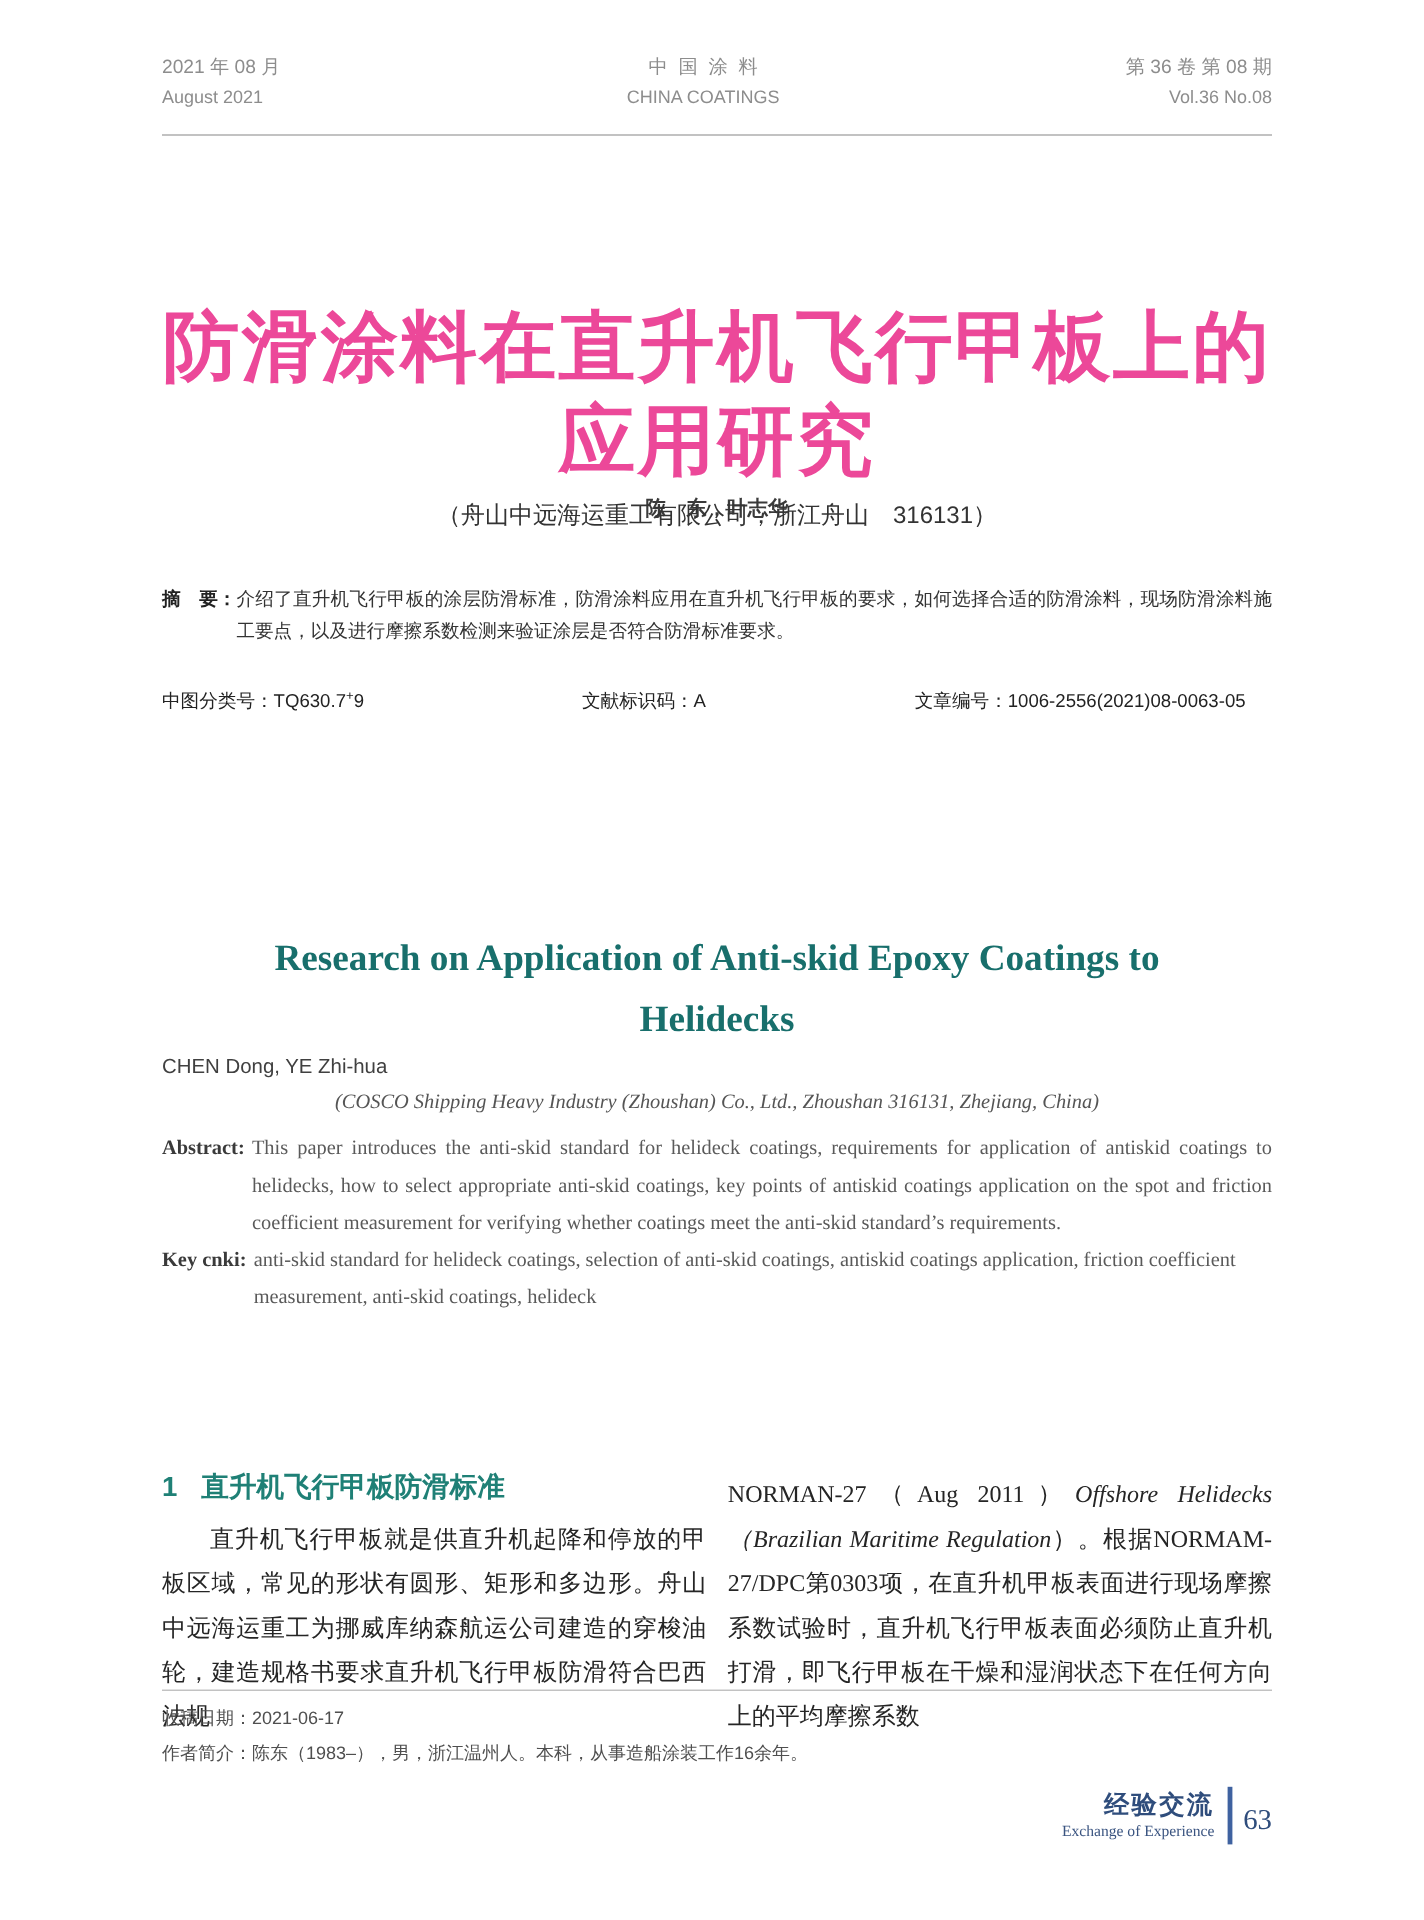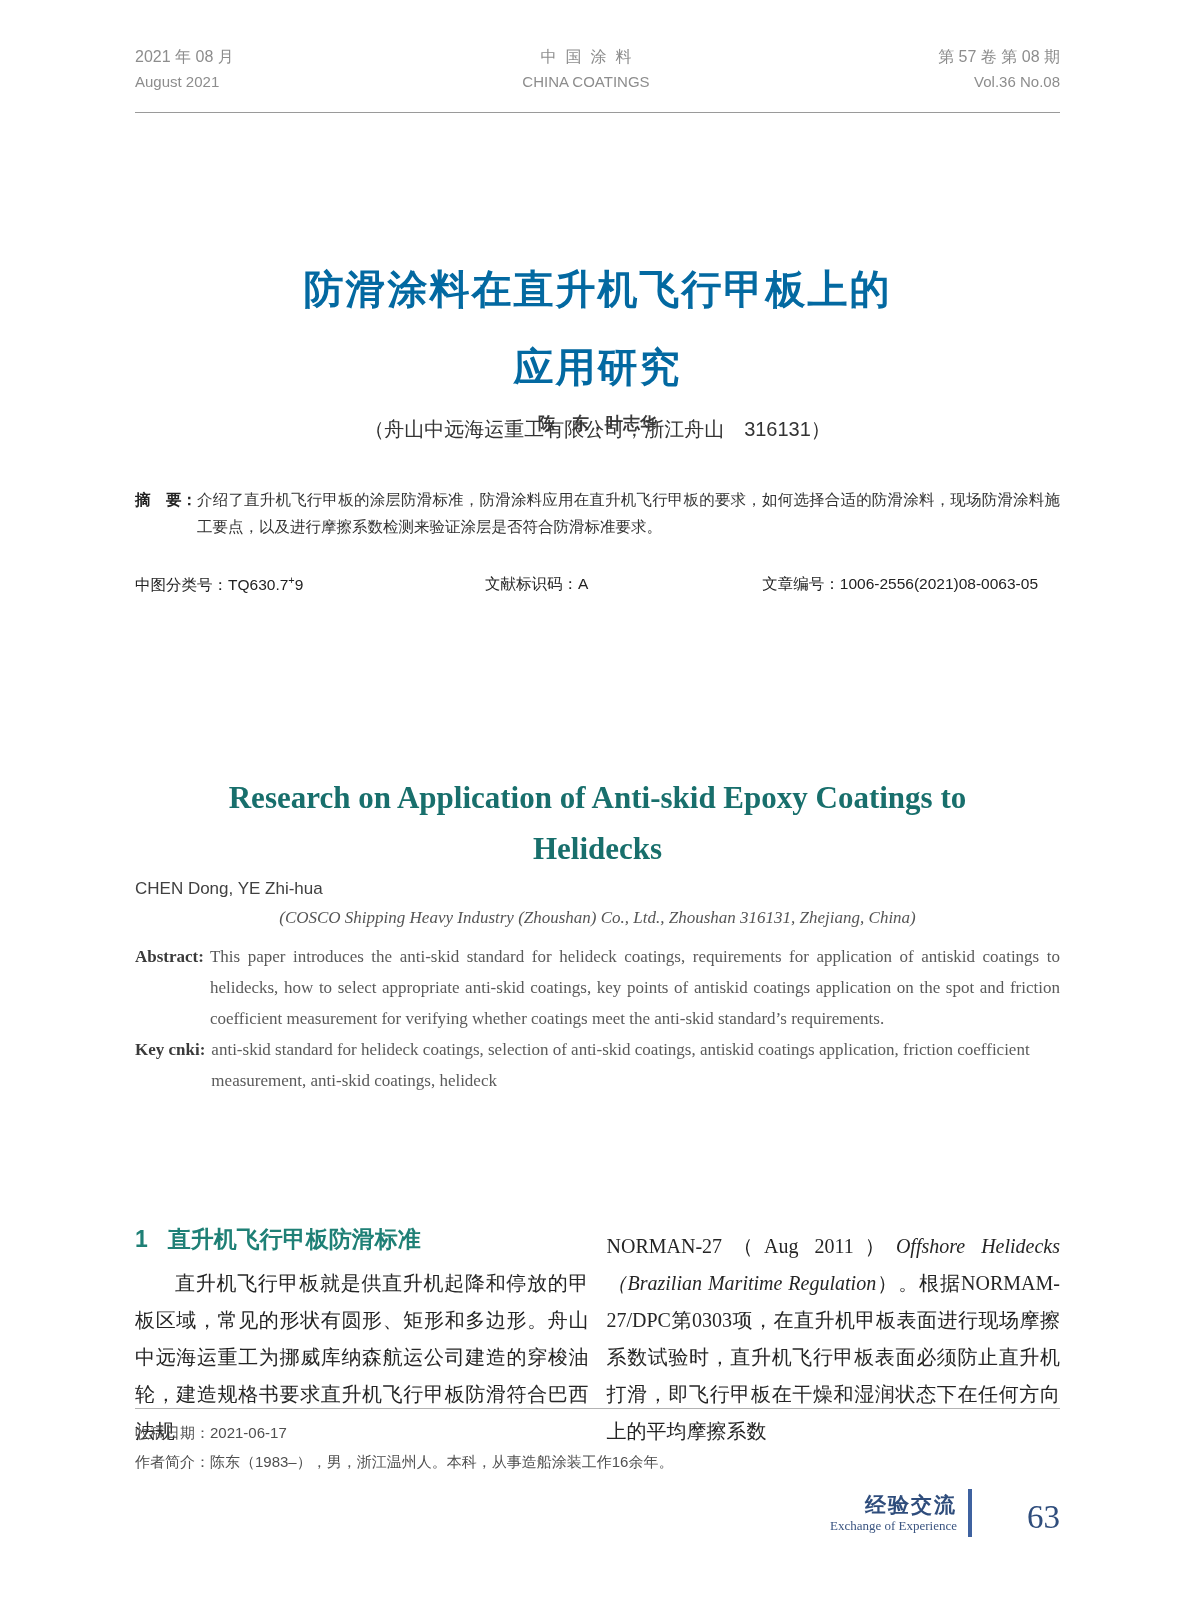--- a/index.html
+++ b/index.html
@@ -14,22 +14,22 @@
   
   .hdr { top:44px; display:flex; justify-content:space-between; color:#8d8d8d; }
   .hdr .col { line-height:26px; font-size:16px; }
   .hdr .col .en { font-size:15px; line-height:24px; }
   .hdr .center { text-align:center; }
   .hdr .center .zh { letter-spacing:9px; padding-left:9px; }
   .hdr .right { text-align:right; }
   .hdr-rule { top:112px; border-top:1.5px solid #9a9a9a; height:0; }
 
   
-  .zh-title { top:250px; text-align:center; color:#0369a1; font-weight:bold;
-              font-size:40px; line-height:78px; letter-spacing:2px; }
+  .zh-title { top:250px; text-align:center; color:#ec4899; font-weight:bold;
+              font-size:64px; line-height:78px; letter-spacing:2px; }
   .zh-authors { top:412px; text-align:center; font-size:17px; font-weight:bold; color:#3a3a3a; }
   .zh-affil { top:416px; text-align:center; font-size:20px; color:#333; }
 
   
   .hang { display:flex; font-size:15.5px; line-height:27px; color:#333; }
   .hang .lbl { font-weight:bold; white-space:nowrap; color:#222; }
   .hang .txt { flex:1; text-align:justify; }
   .zh-abstract { top:486px; }
   .zh-keywords { top:544px; }
 
@@ -68,38 +68,38 @@
   
   .footnote { top:1408px; border-top:1.5px solid #b3b3b3; padding-top:9px;
               font-size:15px; line-height:29px; color:#4f4f4f; }
 
   
   .footer { position:absolute; right:127px; top:1489px; display:flex; align-items:center; }
   .f-text { text-align:right; color:#2f4d7c; }
   .f-zh { font-size:21px; font-weight:bold; letter-spacing:2px; line-height:25px; }
   .f-en { font-family:"Liberation Serif", serif; font-size:13px; line-height:18px; color:#3a5480; }
   .f-bar { width:4px; height:48px; background:#3f62a0; margin-left:11px; margin-right:9px; }
-  .f-page { font-family:"Liberation Serif", serif; font-size:33px; color:#2f4d7c; padding-top:8px;margin-left:46px; }
+  .f-page { font-family:"Liberation Serif", serif; font-size:24px; color:#2f4d7c; padding-top:8px; }
 </style>
 </head>
 <body>
 
 <div class="page">
 
   <div class="abs hdr">
     <div class="col left">
       <div class="zh">2021 年 08 月</div>
       <div class="en">August 2021</div>
     </div>
     <div class="col center">
       <div class="zh">中国涂料</div>
       <div class="en">CHINA COATINGS</div>
     </div>
     <div class="col right">
-      <div class="zh">第 57 卷  第 08 期</div>
+      <div class="zh">第 36 卷  第 08 期</div>
       <div class="en">Vol.36  No.08</div>
     </div>
   </div>
   <div class="abs hdr-rule"></div>
 
   <div class="abs zh-title">
     <div>防滑涂料在直升机飞行甲板上的</div>
     <div>应用研究</div>
   </div>
   <div class="abs zh-authors">陈　东，叶志华</div>

